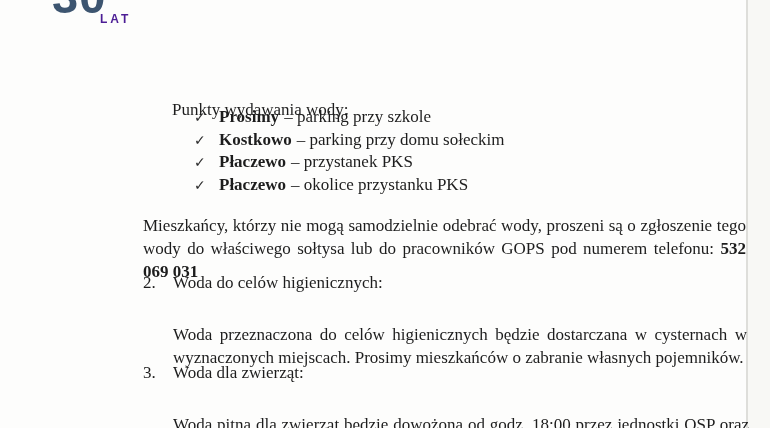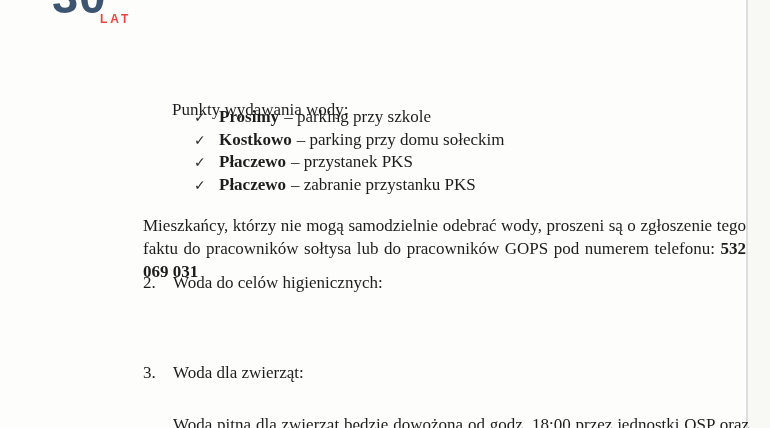--- a/index.html
+++ b/index.html
@@ -71,51 +71,52 @@
 </head>
 <body>
 
 <div class="page">
 
   <div class="scan-margin-right"></div>
   <div class="scan-edge"></div>
 
   <div class="logo" style="color: rgb(61, 85, 112);">
     <div class="logo-digits" style="color: rgb(61, 85, 112);">30</div>
-    <div class="logo-label" style="color: #ef4444; padding-left: 39px;">LAT</div>
+    <div class="logo-label" style="color: #4c1d95; padding-left: 39px;">LAT</div>
   </div>
 
 
   <p class="tblock points-heading">Punkty wydawania wody:</p>
 
   <div class="tblock points-list">
     <div class="point-row">
       <span class="check">✓</span>
       <span><span class="pt-name">Prosimy</span><span class="pt-desc">– parking przy szkole</span></span>
     </div>
     <div class="point-row">
       <span class="check">✓</span>
       <span><span class="pt-name">Kostkowo</span><span class="pt-desc">– parking przy domu sołeckim</span></span>
     </div>
     <div class="point-row">
       <span class="check">✓</span>
       <span><span class="pt-name">Płaczewo</span><span class="pt-desc">– przystanek PKS</span></span>
     </div>
     <div class="point-row">
       <span class="check">✓</span>
-      <span><span class="pt-name">Płaczewo</span><span class="pt-desc">– zabranie przystanku PKS</span></span>
+      <span><span class="pt-name">Płaczewo</span><span class="pt-desc">– okolice przystanku PKS</span></span>
     </div>
   </div>
 
-  <p class="tblock notice"><span>Mieszkańcy, którzy nie mogą samodzielnie odebrać wody, proszeni są o zgłoszenie tego faktu do pracowników sołtysa lub do pracowników GOPS pod numerem telefonu: </span><span class="phone-bold">532 069 031</span></p>
+  <p class="tblock notice"><span>Mieszkańcy, którzy nie mogą samodzielnie odebrać wody, proszeni są o zgłoszenie tego wody do właściwego sołtysa lub do pracowników GOPS pod numerem telefonu: </span><span class="phone-bold">532 069 031</span></p>
 
   <div class="section-heading sec2-heading">
     <span class="sec-num">2.</span>
     <span class="sec-title">Woda do celów higienicznych:</span>
   </div>
+  <p class="tblock sec2-body">Woda przeznaczona do celów higienicznych będzie dostarczana w cysternach w wyznaczonych miejscach. Prosimy mieszkańców o zabranie własnych pojemników.</p>
 
   <div class="section-heading sec3-heading">
     <span class="sec-num">3.</span>
     <span class="sec-title">Woda dla zwierząt:</span>
   </div>
   <p class="tblock sec3-body">Woda pitna dla zwierząt będzie dowożona od godz. 18:00 przez jednostki OSP oraz cysterne do gospodarstw, które nie posiadają własnego ujęcia wody. Zgłoszenia w tej</p>
 
 </div>
 
 </body></html>

